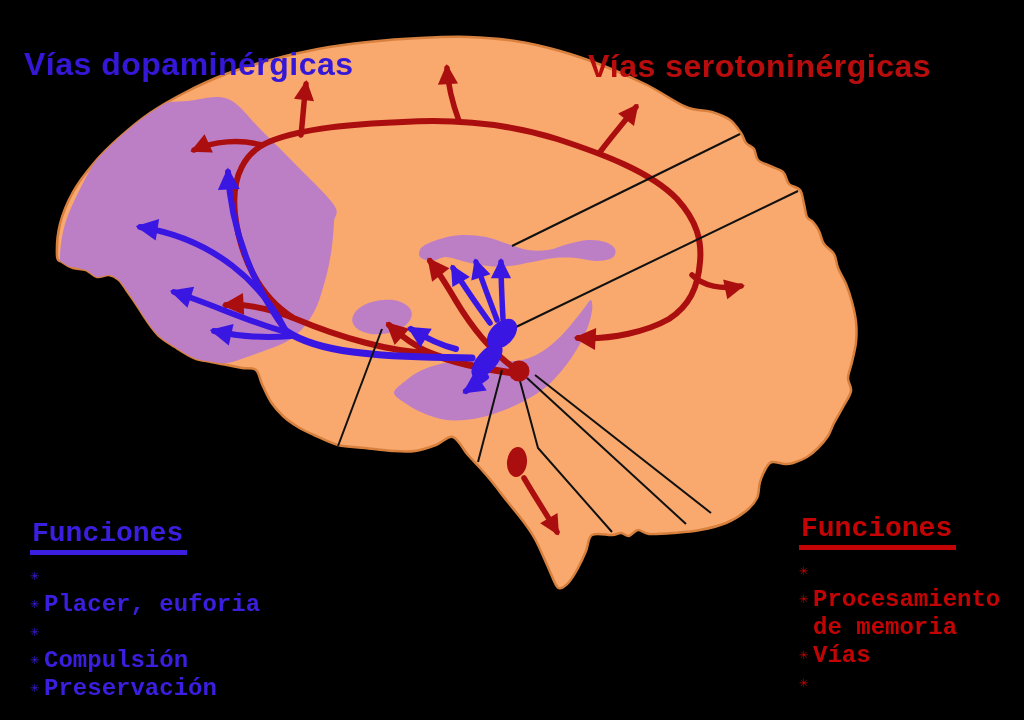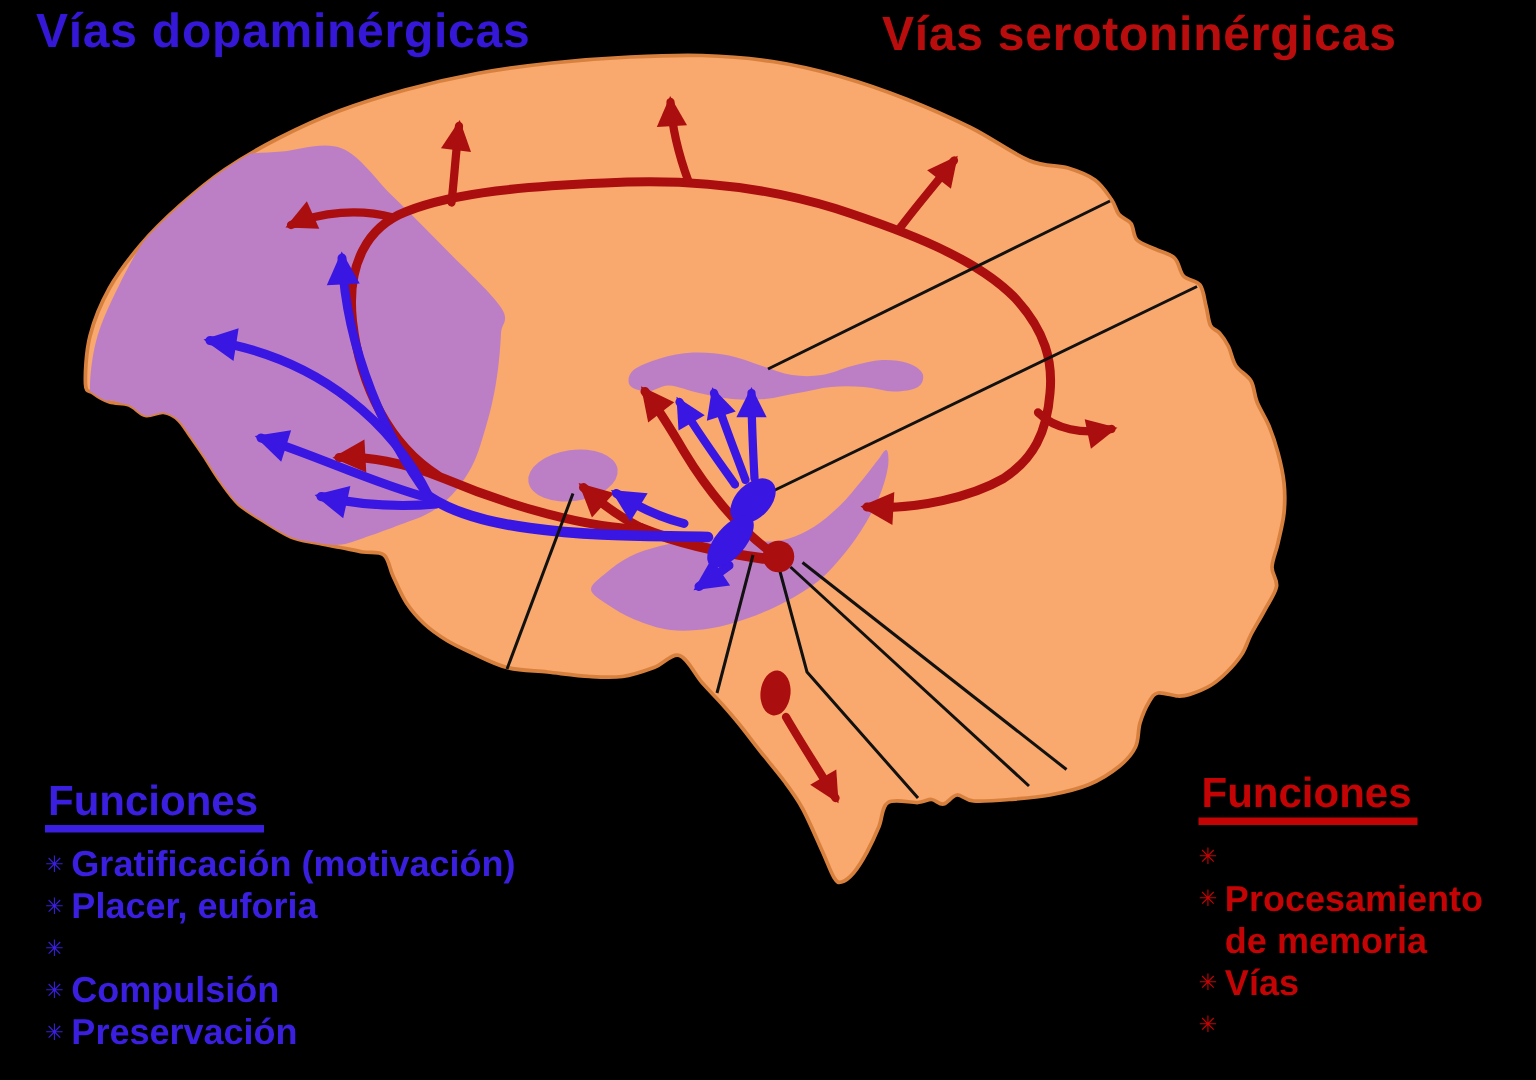--- a/index.html
+++ b/index.html
@@ -1,23 +1,23 @@
 <!DOCTYPE html>
 <html><head>
 <meta charset="utf-8">
 <style>
   html,body{margin:0;padding:0;background:#000;}
   body{width:1024px;height:720px;position:relative;overflow:hidden;
        font-family:"Liberation Sans","DejaVu Sans",sans-serif;}
   .stage{position:absolute;inset:0;}
   svg{position:absolute;left:0;top:0;}
-  .title{position:absolute;font-size:32px;font-weight:bold;letter-spacing:.5px;white-space:nowrap;}
+  .title{position:absolute;font-size:32px;font-weight:bold;letter-spacing:.5px;white-space:nowrap;margin-top:44px;}
   .title-blue{left:24px;top:2px;color:#3517d8;}
   .title-red{left:588px;top:4px;color:#b90d0d;}
-  .legend{position:absolute;font-weight:bold;}
+  .legend{position:absolute;font-weight:bold;font-family:Liberation Mono, monospace;}
   .legend-left{left:30px;top:519px;color:#3a1fe0;width:400px;}
   .legend-right{left:799px;top:514px;color:#c40404;width:220px;}
   .legend h2{margin:0 0 8px 0;font-size:28px;display:inline-block;
              border-bottom:5px solid currentColor;padding:0 4px 2px 2px;line-height:1.05;}
   .legend .items{font-size:24px;line-height:28px;}
   .li{display:flex;align-items:flex-start;}
   .li .bullet{font-size:15px;line-height:28px;margin-right:5px;flex:0 0 auto;}
   .li .txt{white-space:pre-line;}
 </style>
 </head>
@@ -96,21 +96,20 @@
   </svg>
 
   <div class="title title-blue">Vías dopaminérgicas</div>
   <div class="title title-red">Vías serotoninérgicas</div>
 
   <div class="legend legend-left">
     <h2>Funciones</h2>
     <div class="items">
         <div class="li">
           <span class="bullet">✳</span>
-          <span class="txt">Gratificación (motivación)</span>
         </div>
         <div class="li">
           <span class="bullet">✳</span>
           <span class="txt">Placer, euforia</span>
         </div>
         <div class="li">
           <span class="bullet">✳</span>
         </div>
         <div class="li">
           <span class="bullet">✳</span>

